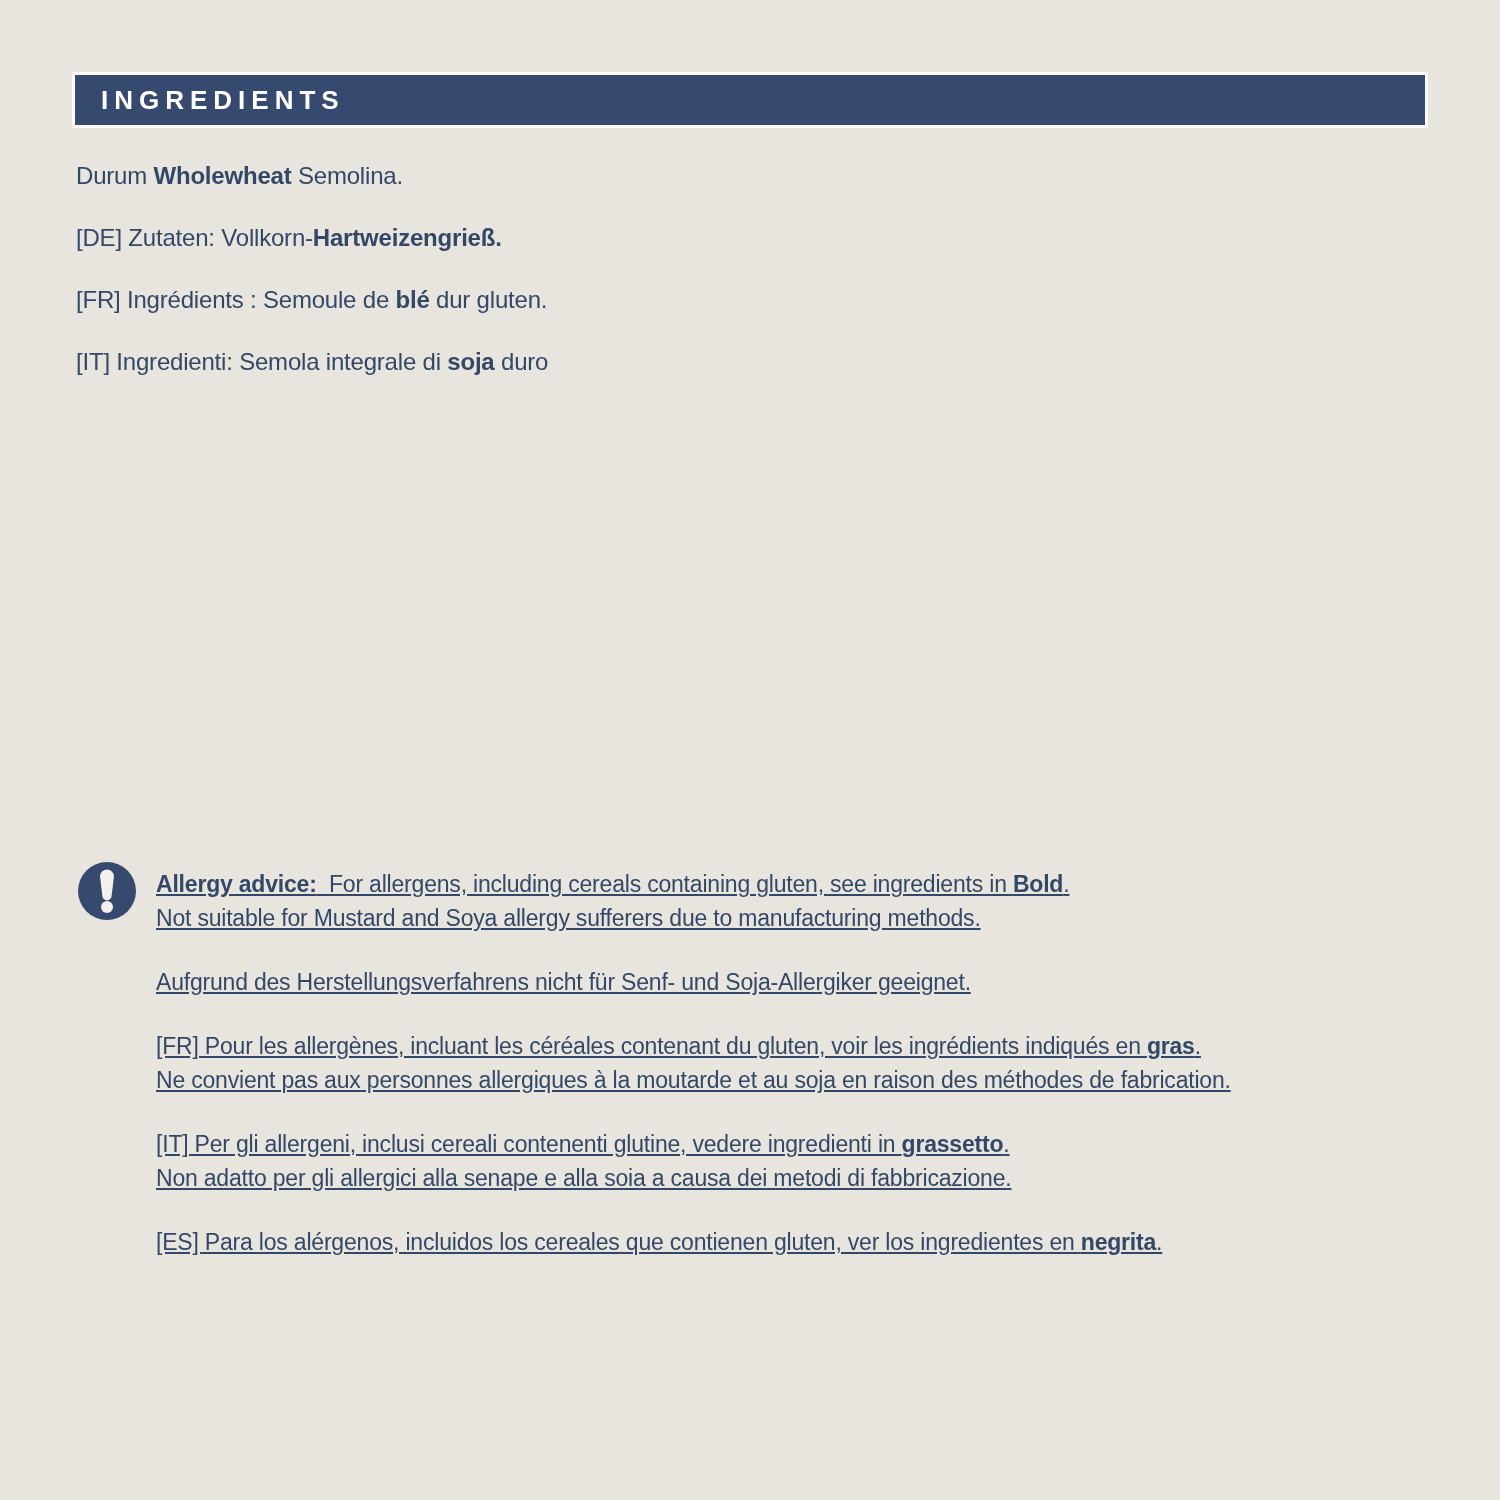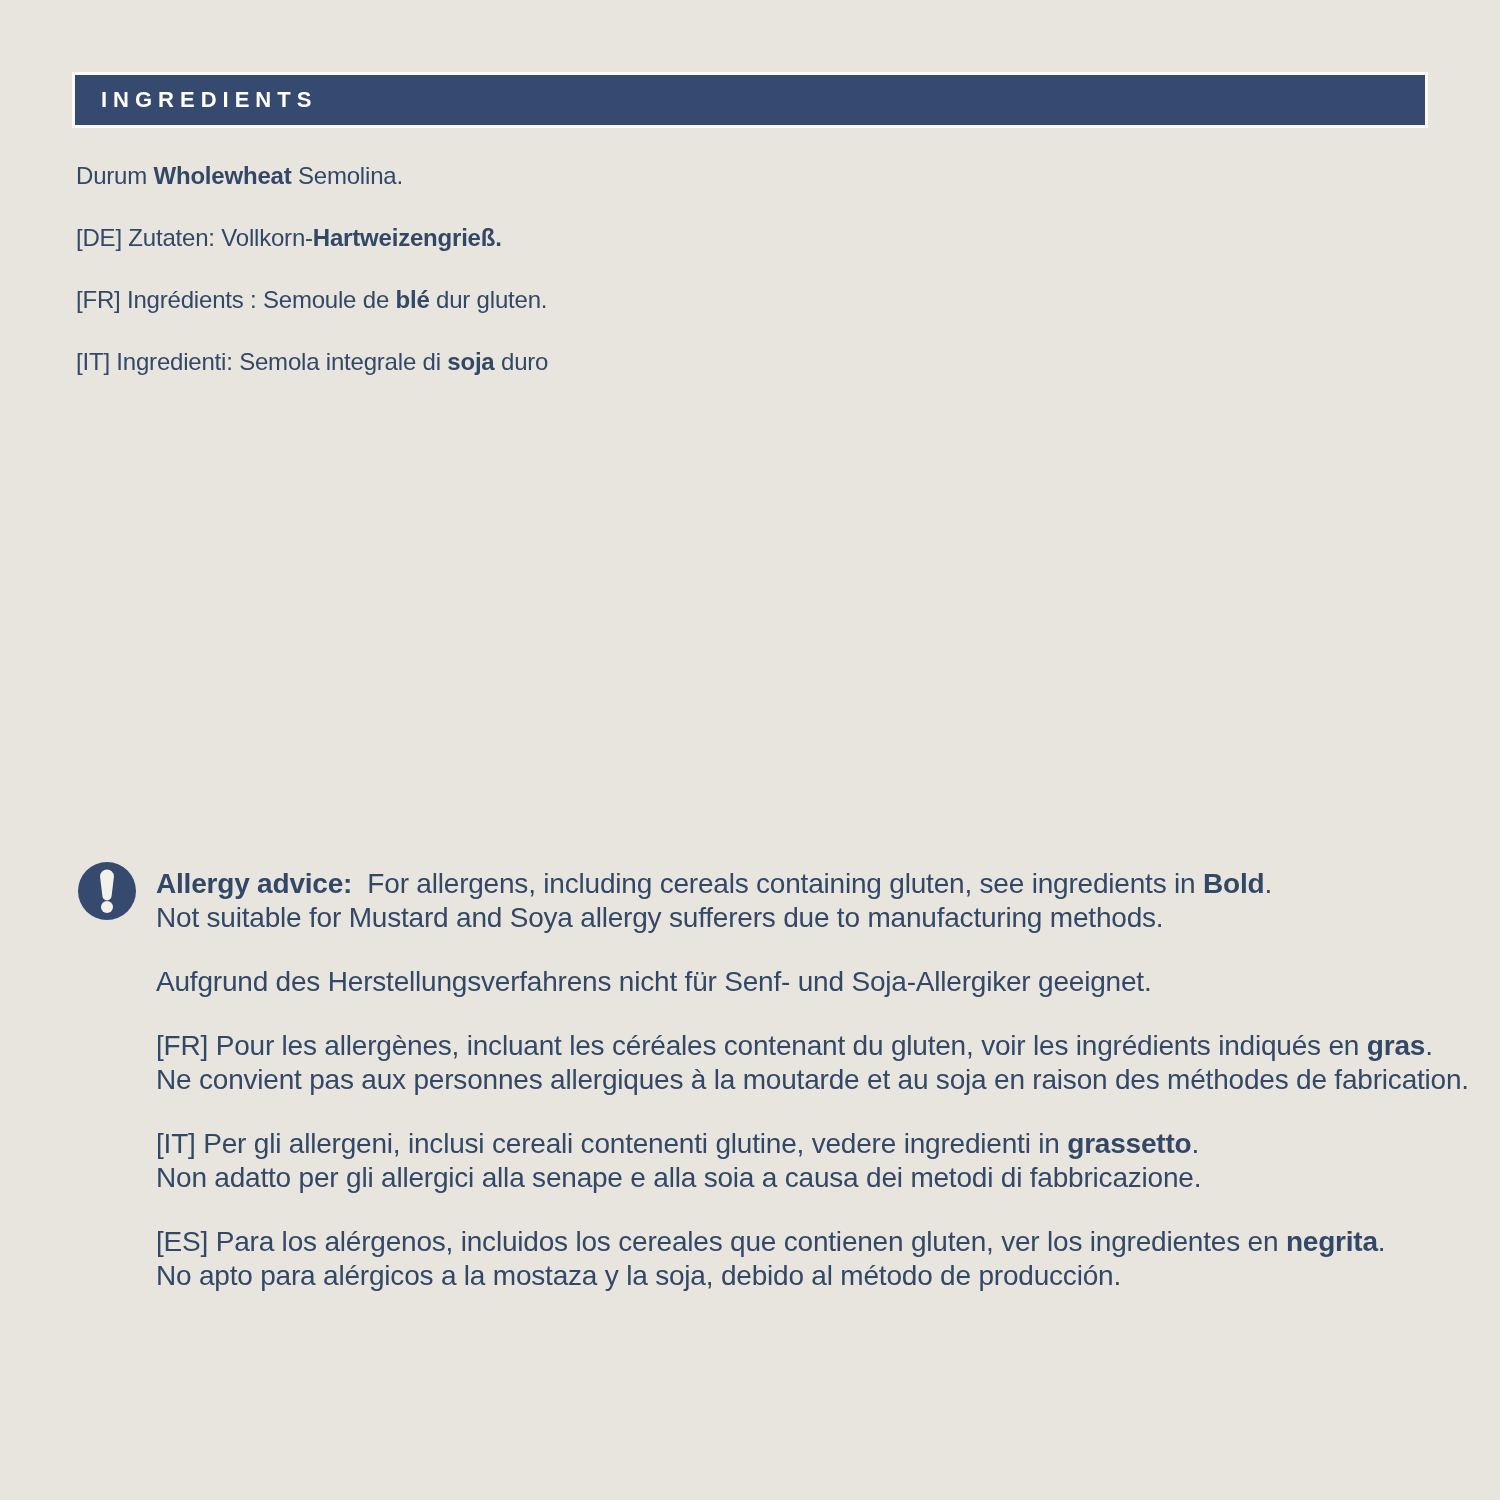--- a/index.html
+++ b/index.html
@@ -22,21 +22,21 @@
     height: 50px;
     box-sizing: border-box;
     background: var(--accent, #36496e);
     outline: 3px solid rgba(253, 252, 248, 0.9);
     display: flex;
     align-items: center;
     padding-left: 26px;
   }
   .band .title {
     color: var(--header-text, #ffffff);
-    font-size: 22px;
+    font-size: 26px;
     font-weight: bold;
     letter-spacing: 6px;
   }
 
   
   .ingredients {
     position: absolute;
     left: 76px;
     top: 158px;
   }
@@ -54,24 +54,25 @@
   .allergy {
     position: absolute;
     left: 78px;
     top: 862px;
     display: flex;
   }
   .alert-icon { width: 58px; height: 58px; flex: none; }
   .allergy-texts { margin-left: 20px; padding-top: 5px; }
   .para { margin-bottom: 30px; }
   .line {
-    font-size: 28px;
+    font-size: 23px;
     line-height: 34px;
     letter-spacing: -0.2px;
     white-space: pre;
+    text-decoration: underline;
   }
 </style>
 </head>
 <body style="--bg: #e8e5de; --accent: #36496e; --header-text: #ffffff; --text: #334867;">
 
 <div class="band">
   <span class="title">INGREDIENTS</span>
 </div>
 
 <div class="ingredients">
@@ -98,16 +99,15 @@
       <div class="para">
         <div class="line"><span>[FR] Pour les allergènes, incluant les céréales contenant du gluten, voir les ingrédients indiqués en </span><span class="b">gras</span><span>.</span></div>
         <div class="line"><span>Ne convient pas aux personnes allergiques à la moutarde et au soja en raison des méthodes de fabrication.</span></div>
       </div>
       <div class="para">
         <div class="line"><span>[IT] Per gli allergeni, inclusi cereali contenenti glutine, vedere ingredienti in </span><span class="b">grassetto</span><span>.</span></div>
         <div class="line"><span>Non adatto per gli allergici alla senape e alla soia a causa dei metodi di fabbricazione.</span></div>
       </div>
       <div class="para">
         <div class="line"><span>[ES] Para los alérgenos, incluidos los cereales que contienen gluten, ver los ingredientes en </span><span class="b">negrita</span><span>.</span></div>
-        <div class="line"><span>No apto para alérgicos a la mostaza y la soja, debido al método de producción.</span></div>
       </div>
     </div>
 </div>
 
 </body></html>

